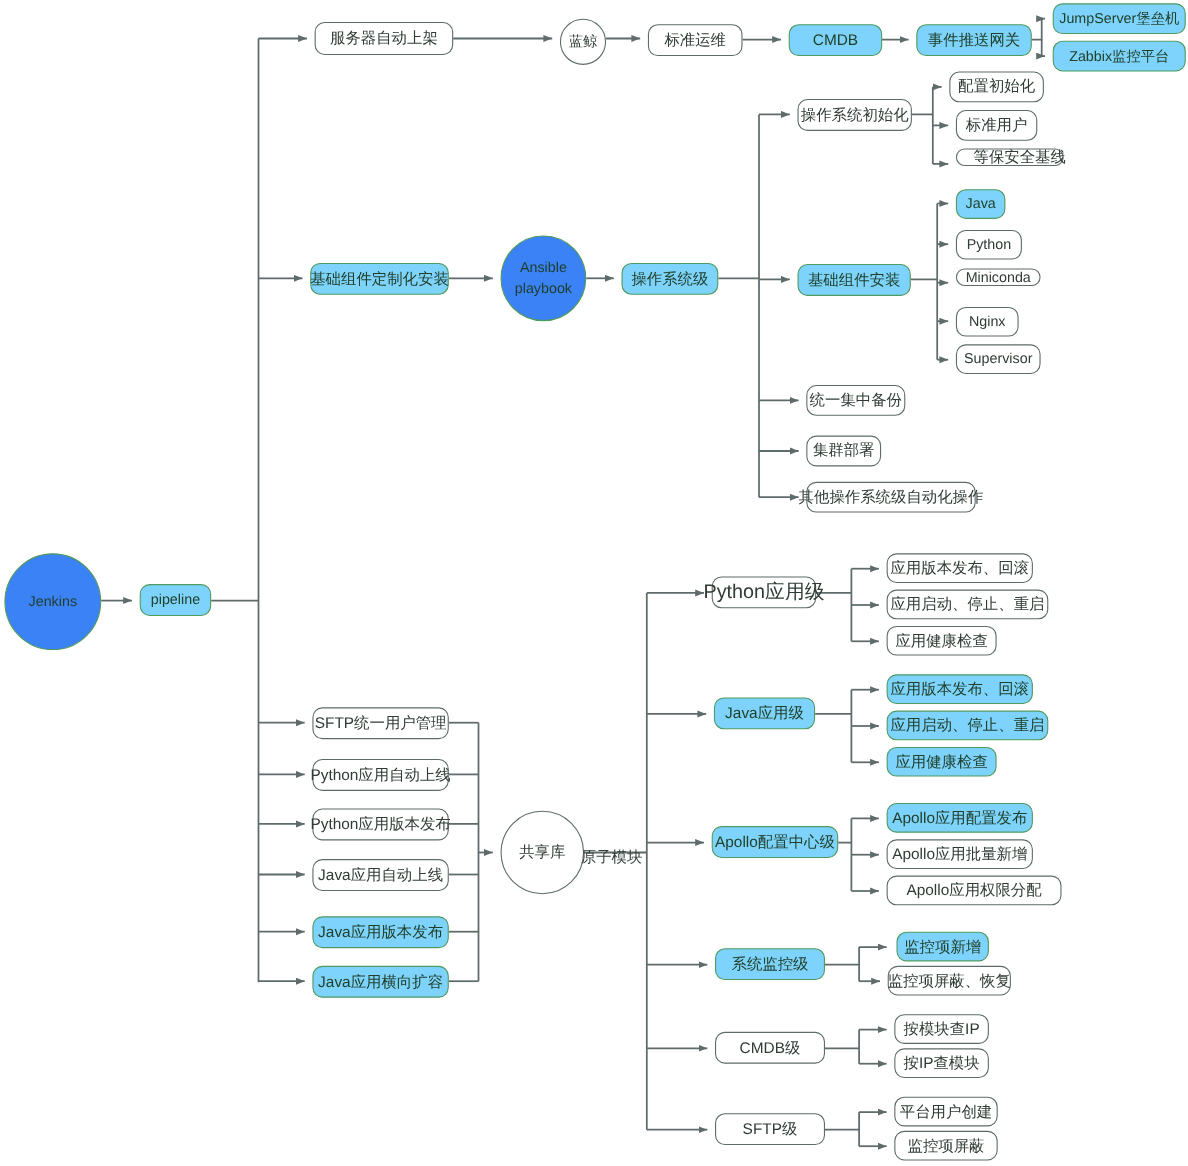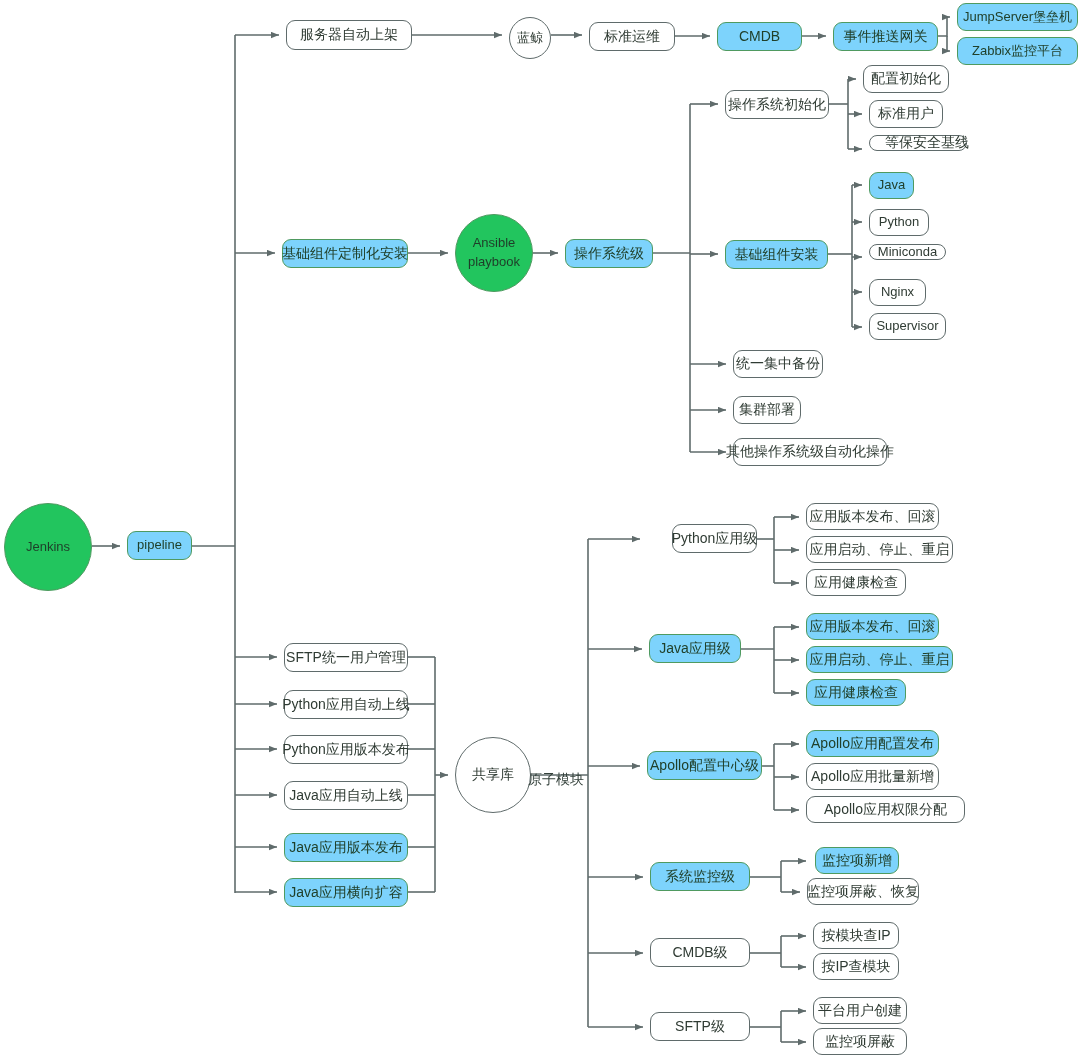--- a/index.html
+++ b/index.html
@@ -13,21 +13,21 @@
     display:flex;align-items:center;justify-content:center;
     text-align:center;
     border:1.3px solid #5f6b6b;
     color:#2f3b33;
     white-space:nowrap;
     line-height:1.1;
   }
   .node.rect{border-radius:9px;background:#ffffff;}
   .node.rect.green{background:#7dd3fc;border-color:#4f9a60;color:#20402a;}
   .node.circle{border-radius:50%;background:#ffffff;}
-  .node.circle.green{background:#22c55e;border-color:#4f9a60;color:#1f3d29;}
+  .node.circle.green{background:#3b82f6;border-color:#4f9a60;color:#1f3d29;}
   .node.circle.multiline{flex-direction:column;justify-content:center;}
 
   .edge-label{
     position:absolute;
     color:#33403a;
     white-space:nowrap;
     background:transparent;
   }
 </style>
 </head>
@@ -237,21 +237,21 @@
     </div>
     <div class="node rect green" style="left: 284px; top: 833px; width: 124px; height: 29px; font-size: 14px;">
       <span>Java应用版本发布</span>
     </div>
     <div class="node rect green" style="left: 284px; top: 878px; width: 124px; height: 29px; font-size: 14px;">
       <span>Java应用横向扩容</span>
     </div>
     <div class="node circle" style="left: 455px; top: 737px; width: 76px; height: 76px; font-size: 14px;">
       <span>共享库</span>
     </div>
-    <div class="node rect" style="left: 647px; top: 524px; width: 85px; height: 29px; font-size: 14px; margin-left: 25px;">
+    <div class="node rect" style="left: 647px; top: 524px; width: 95px; height: 29px; font-size: 18px;">
       <span>Python应用级</span>
     </div>
     <div class="node rect" style="left: 806px; top: 503px; width: 133px; height: 27px; font-size: 14px;">
       <span>应用版本发布、回滚</span>
     </div>
     <div class="node rect" style="left: 806px; top: 536px; width: 147px; height: 27px; font-size: 14px;">
       <span>应用启动、停止、重启</span>
     </div>
     <div class="node rect" style="left: 806px; top: 569px; width: 100px; height: 27px; font-size: 14px;">
       <span>应用健康检查</span>

